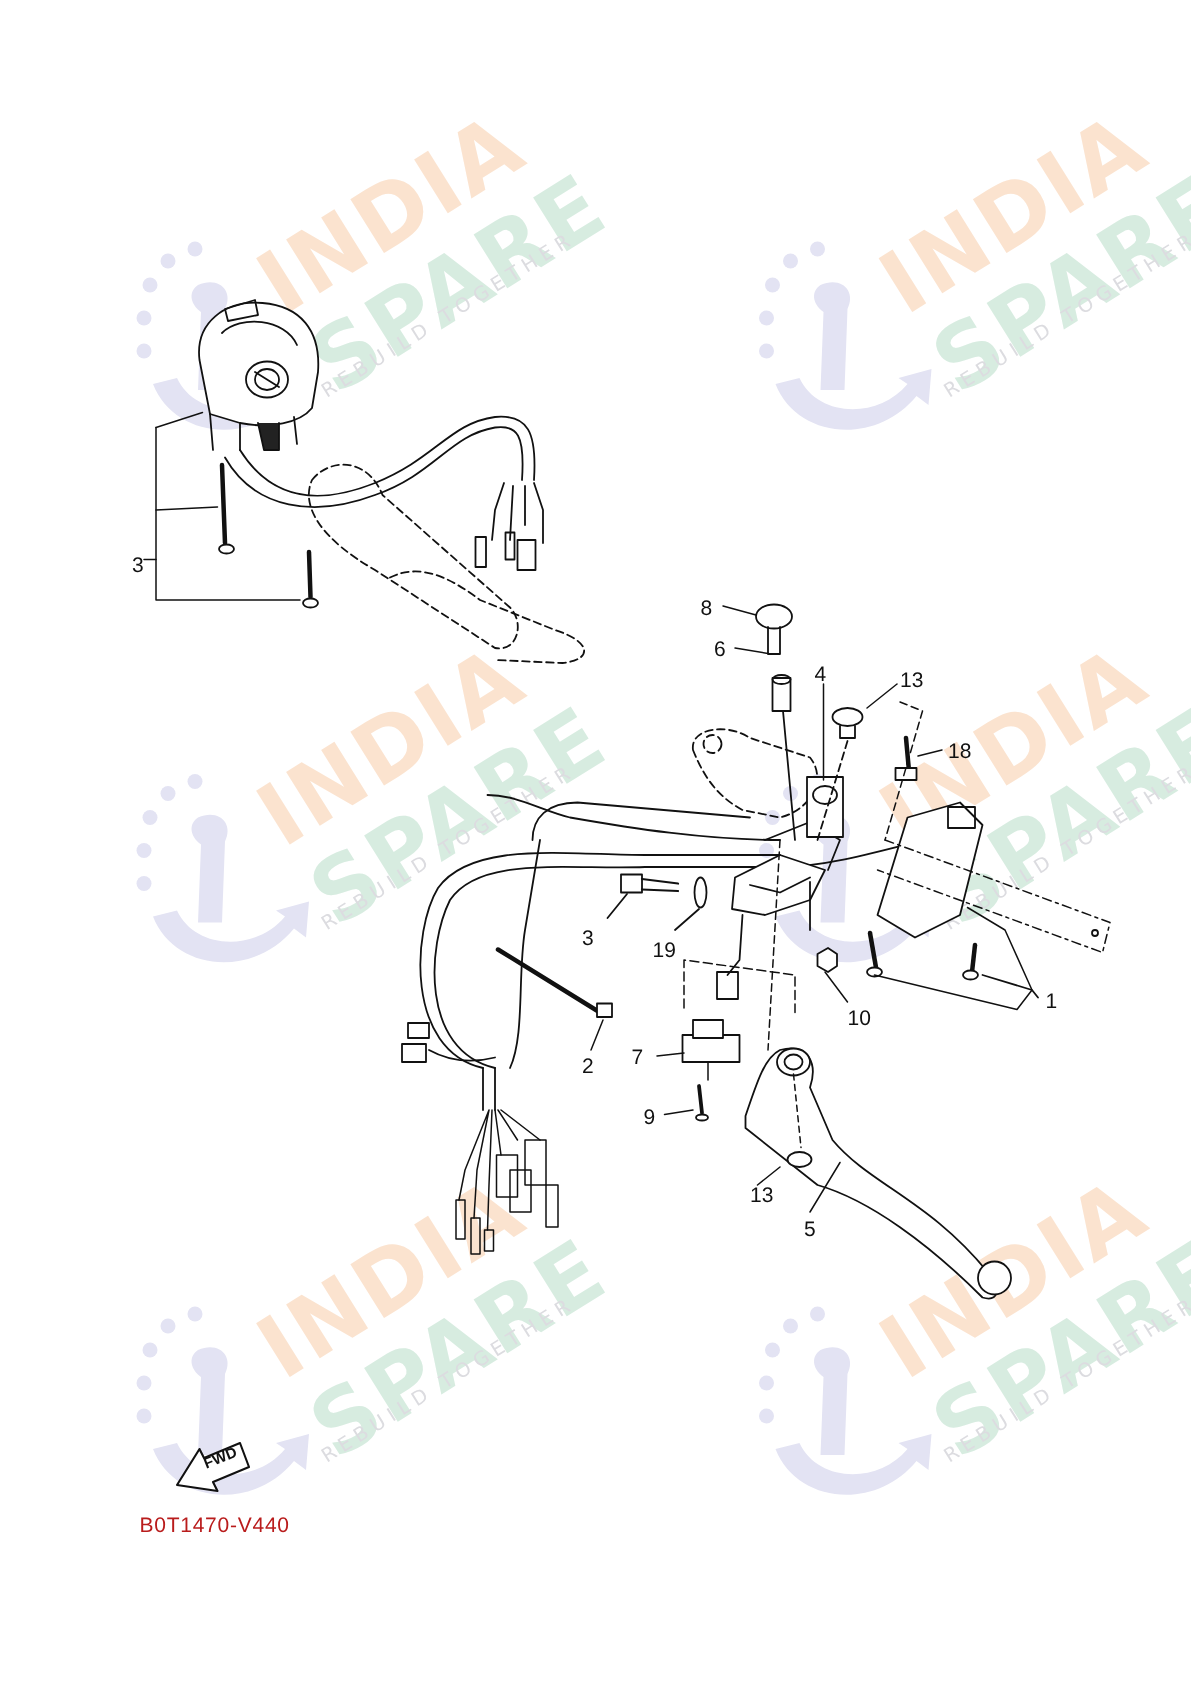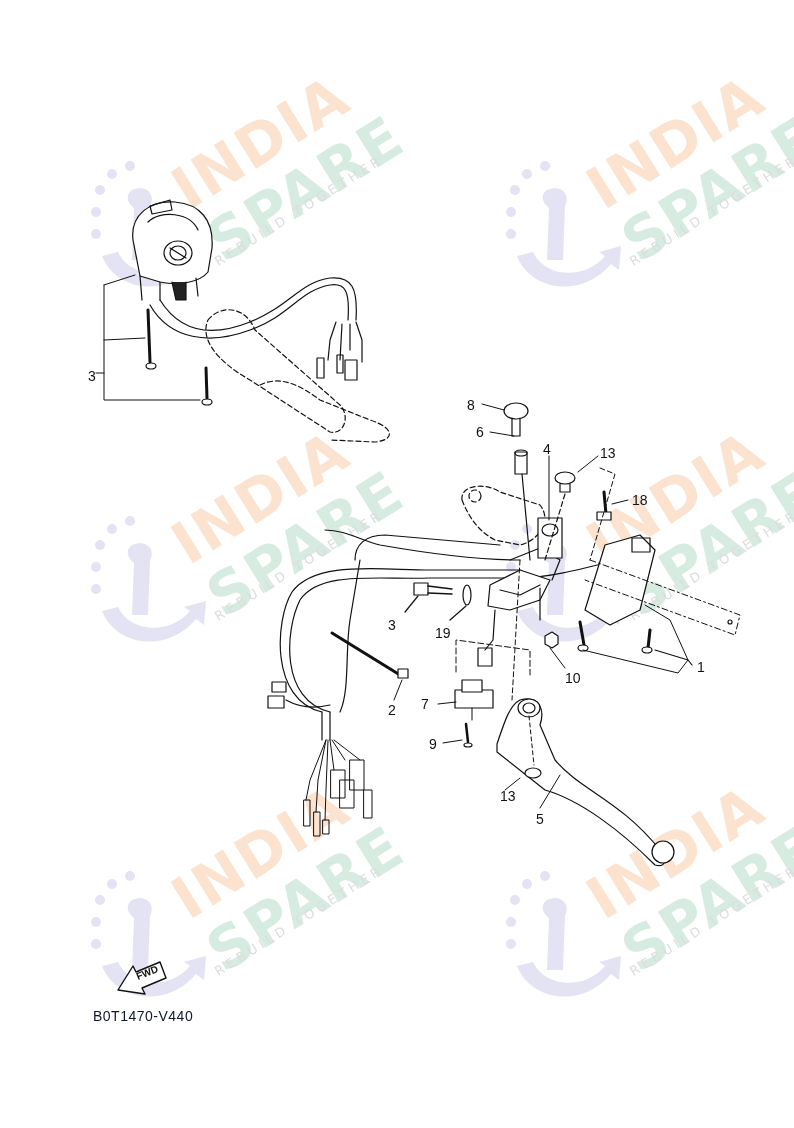--- a/index.html
+++ b/index.html
@@ -11,21 +11,21 @@
               transform-origin: left top; white-space: nowrap; }
   .wm-spare { position: absolute; font-family: "DejaVu Sans", sans-serif; font-weight: bold;
               font-size: 58px; letter-spacing: 2px; color: #d7ece0; transform: rotate(-32deg);
               transform-origin: left top; white-space: nowrap; }
   .wm-tag { position: absolute; font-family: "DejaVu Sans", sans-serif; font-size: 13px;
             letter-spacing: 4px; color: #dcdce0; transform: rotate(-32deg);
             transform-origin: left top; white-space: nowrap; }
   svg.diagram { position: absolute; left: 0; top: 0; }
   .lbl { position: absolute; font-family: "Liberation Sans", sans-serif; font-size: 14px; color: #111; line-height: 1; }
   .code { position: absolute; left: 93px; top: 1008px; font-family: "Liberation Sans", sans-serif;
-          font-size: 14px; color: #0f172a; letter-spacing: 0.5px; }
+          font-size: 14px; color: #b91c1c; letter-spacing: 0.5px; }
 </style>
 </head>
 <body>
 
 <div id="wm-layer">
     <div class="wm" style="left: 100px; top: 70px; width: 260px; height: 230px;">
       <svg width="130" height="140" style="position:absolute;left:-12px;top:90px">
         <g fill="#e3e3f3">
           <circle cx="12" cy="30" r="5"></circle>
           <circle cx="24" cy="14" r="5"></circle>

